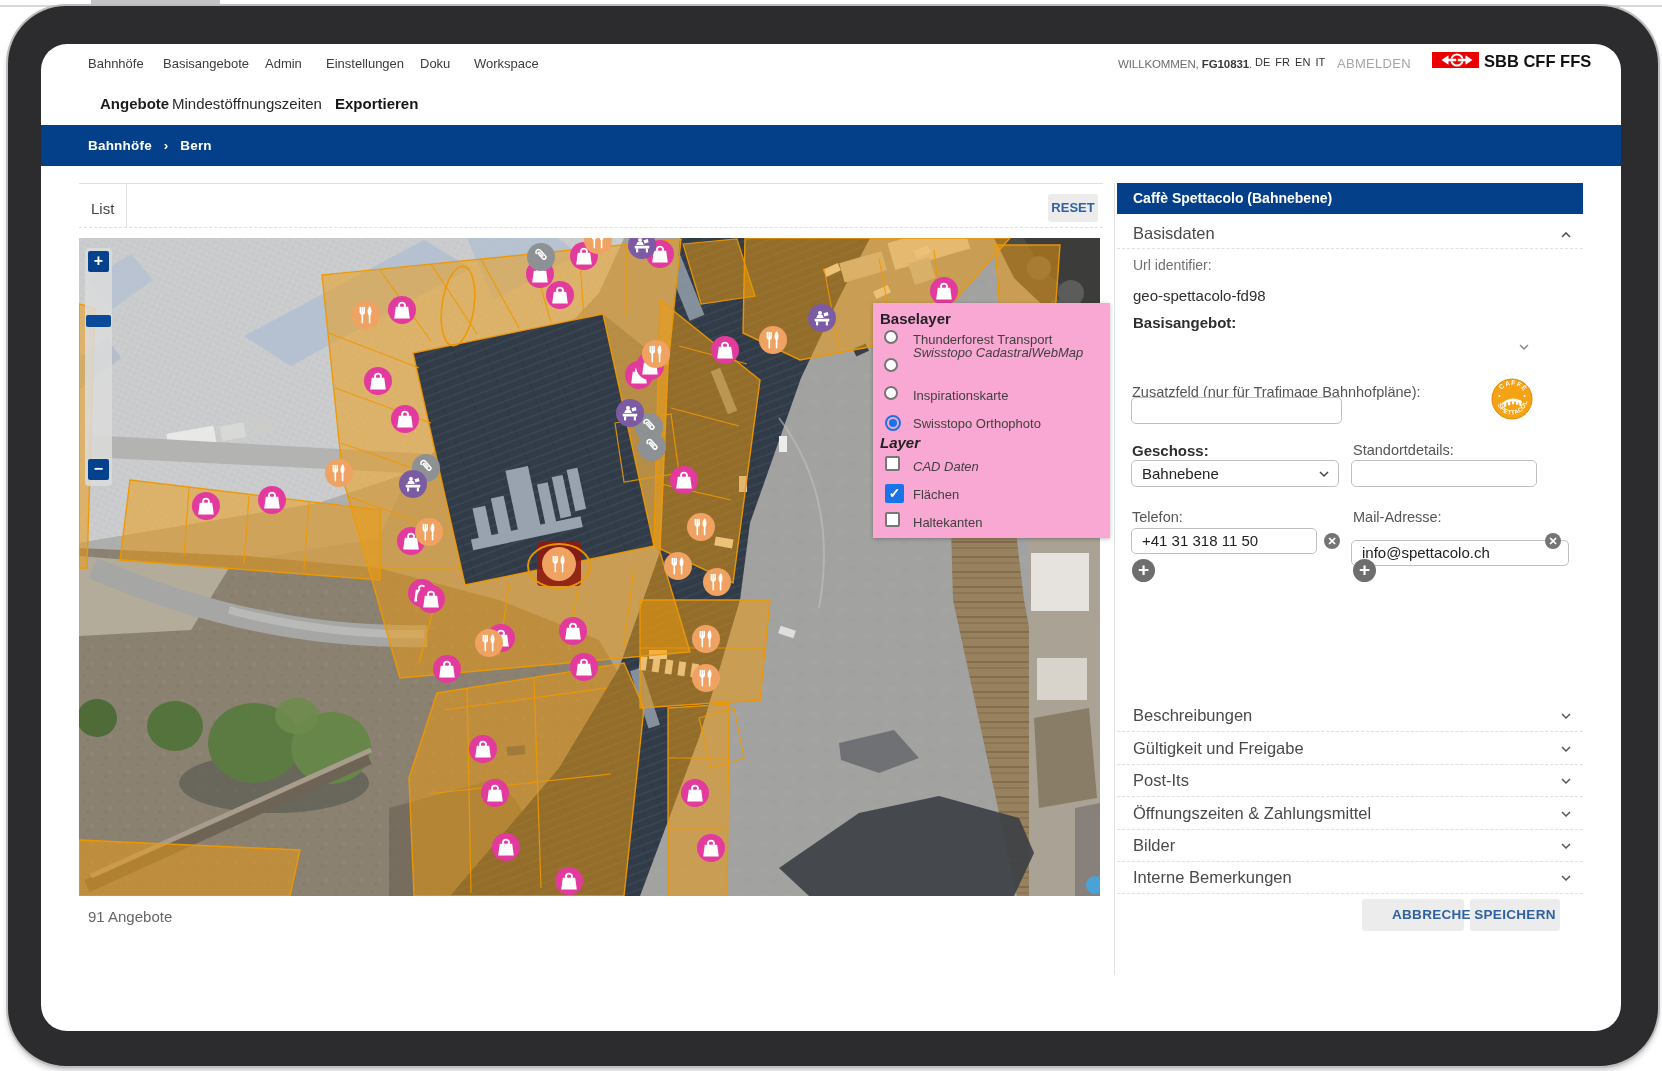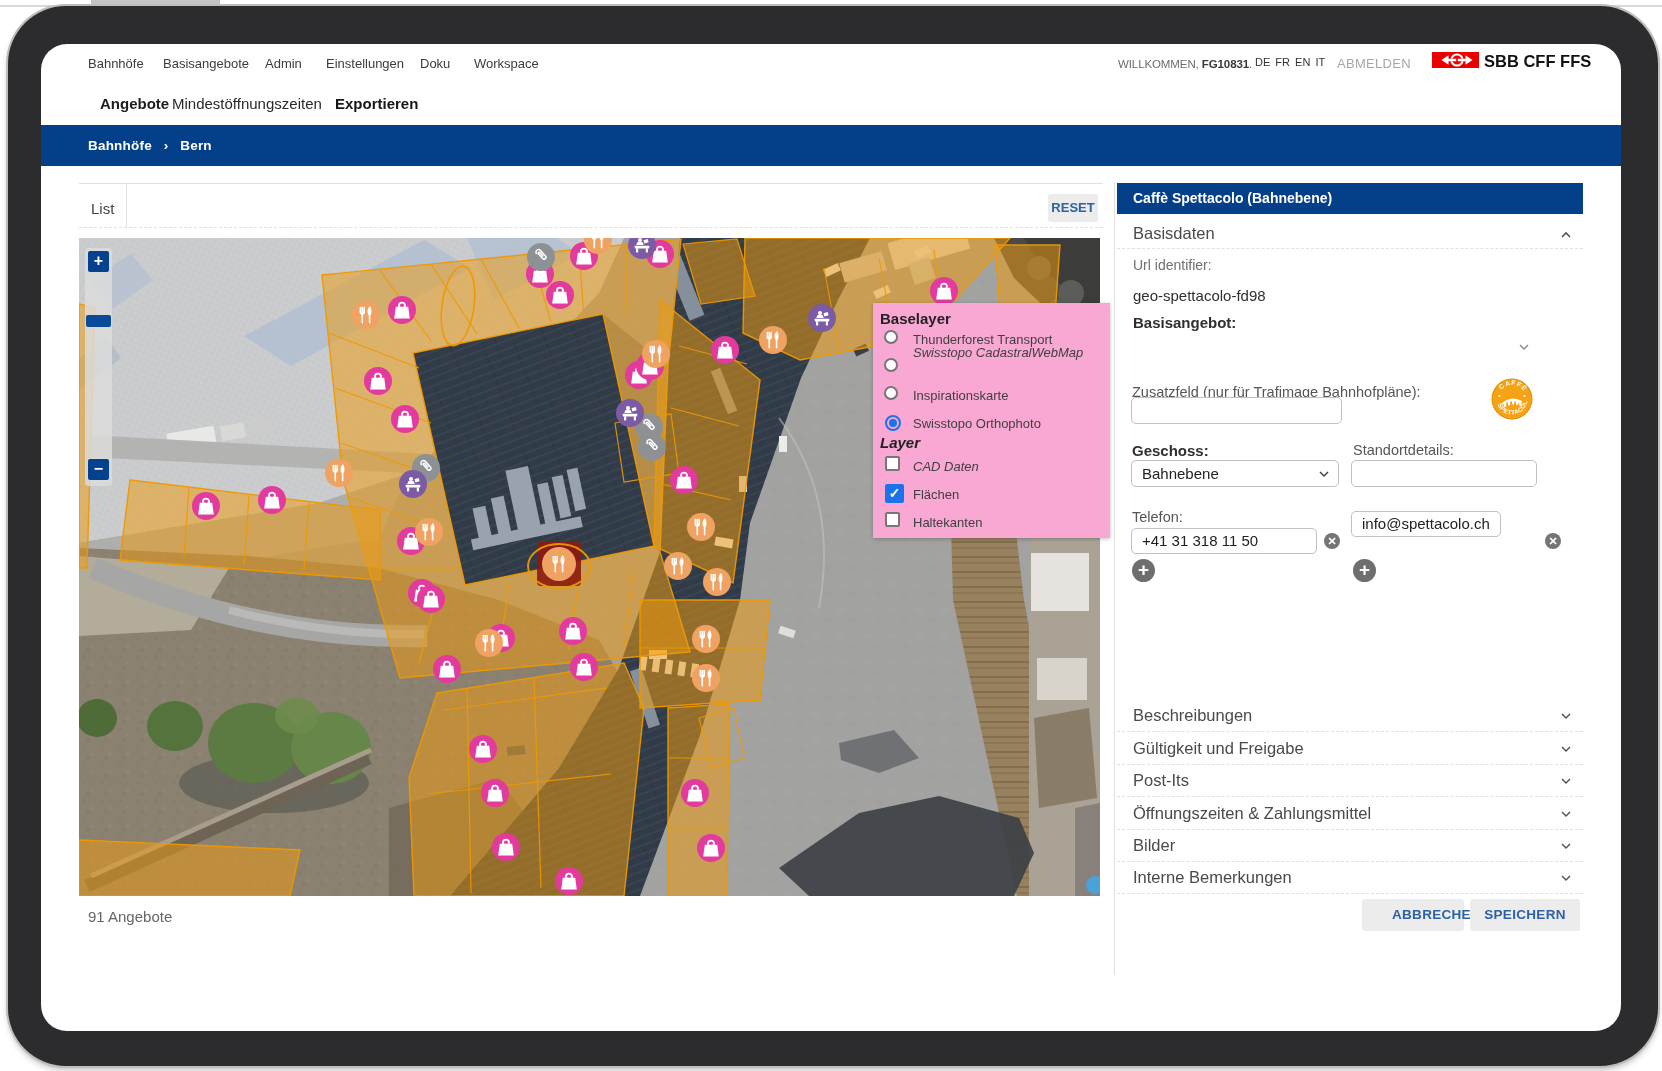--- a/index.html
+++ b/index.html
@@ -546,21 +546,21 @@
     <div class="plabel2" style="left:1312px;top:398px;">Standortdetails:</div>
     <div class="inp" style="left:1090px;top:416px;width:208px;height:27px;line-height:25px;">Bahnebene</div>
     <svg class="chev" style="left:1277px;top:424px;" viewBox="0 0 12 12">
         <path d="M2 4 L6 8 L10 4" stroke="#444" stroke-width="1.5" fill="none"></path>
       </svg>
     <div class="inp" style="left:1310px;top:416px;width:186px;height:27px;"></div>
     <div class="plabel2" style="left:1091px;top:465px;">Telefon:</div>
     <div class="plabel2" style="left:1312px;top:465px;">Mail-Adresse:</div>
     <div class="inp" style="left:1090px;top:484px;width:186px;height:26px;line-height:24px;">+41 31 318 11 50</div>
     <div class="xcirc" style="left:1283px;top:489px;">✕</div>
-    <div class="inp" style="left:1310px;top:467px;width:150px;height:26px;line-height:24px;">info@spettacolo.ch</div>
+    <div class="inp" style="left:1310px;top:496px;width:218px;height:26px;line-height:24px;">info@spettacolo.ch</div>
     <div class="xcirc" style="left:1504px;top:489px;">✕</div>
     <div class="pluscirc" style="left:1091px;top:515px;">+</div>
     <div class="pluscirc" style="left:1312px;top:515px;">+</div>
 
     <div class="sect" style="left:1092px;top:662px;">Beschreibungen</div>
     <svg class="chev" style="left:1519px;top:666px;" viewBox="0 0 12 12">
         <path d="M2 4 L6 8 L10 4" stroke="#555" stroke-width="1.5" fill="none"></path>
       </svg>
     <div class="dotline" style="left:1076px;top:687px;width:466px;"></div>
     <div class="sect" style="left:1092px;top:695px;">Gültigkeit und Freigabe</div>
@@ -582,15 +582,15 @@
     <svg class="chev" style="left:1519px;top:796px;" viewBox="0 0 12 12">
         <path d="M2 4 L6 8 L10 4" stroke="#555" stroke-width="1.5" fill="none"></path>
       </svg>
     <div class="dotline" style="left:1076px;top:817px;width:466px;"></div>
     <div class="sect" style="left:1092px;top:824px;">Interne Bemerkungen</div>
     <svg class="chev" style="left:1519px;top:828px;" viewBox="0 0 12 12">
         <path d="M2 4 L6 8 L10 4" stroke="#555" stroke-width="1.5" fill="none"></path>
       </svg>
     <div class="dotline" style="left:1076px;top:849px;width:466px;"></div>
     <div class="btn" style="left:1321px;top:855px;width:102px;height:32px;line-height:32px;padding-left:30px;">ABBRECHEN</div>
-    <div class="btn" style="left:1429px;top:855px;width:110px;height:32px;line-height:32px;text-align:center;">SPEICHERN</div>
+    <div class="btn" style="left:1429px;top:855px;width:90px;height:32px;line-height:32px;text-align:center;">SPEICHERN</div>
   </div>
 </div>
 
 </body></html>

